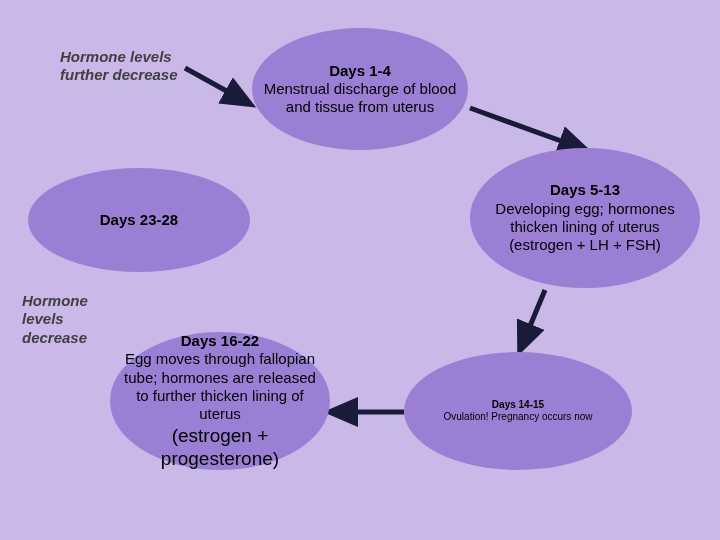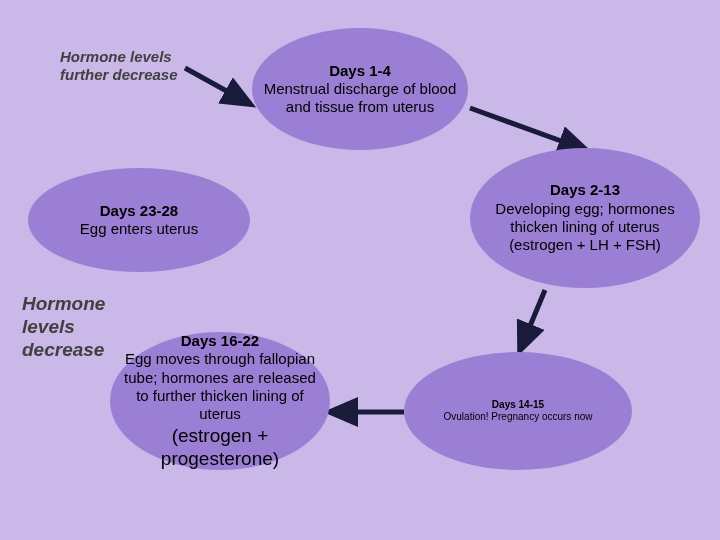--- a/index.html
+++ b/index.html
@@ -78,21 +78,21 @@
     left: 60px; top: 48px;
     width: 130px;
     font-size: 15px;
     font-weight: bold;
     font-style: italic;
     text-align: left;
   }
   #label-hormone-decrease {
     left: 22px; top: 292px;
     width: 110px;
-    font-size: 19px;
+    font-size: 15px;
     font-weight: bold;
     font-style: italic;
     text-align: left;
   }
 
   svg#arrows {
     position: absolute;
     left: 0; top: 0;
     width: 720px; height: 540px;
     pointer-events: none;
@@ -121,21 +121,21 @@
 
   <div class="ellipse" id="node-days1-4">
     <div class="inner">
       <div class="lbl-bold">Days 1-4</div>
       <div>Menstrual discharge of blood and tissue from uterus</div>
     </div>
   </div>
 
   <div class="ellipse" id="node-days5-13">
     <div class="inner">
-      <div class="lbl-bold">Days 2-13</div>
+      <div class="lbl-bold">Days 5-13</div>
       <div>Developing egg; hormones thicken lining of uterus (estrogen + LH + FSH)</div>
     </div>
   </div>
 
   <div class="ellipse" id="node-days14-15">
     <div class="inner">
       <div class="lbl-bold">Days 14-15</div>
       <div>Ovulation! Pregnancy occurs now</div>
     </div>
   </div>
@@ -144,20 +144,19 @@
     <div class="inner">
       <div class="lbl-bold">Days 16-22</div>
       <div>Egg moves through fallopian tube; hormones are released to further thicken lining of uterus</div>
       <div class="small-note">(estrogen + progesterone)</div>
     </div>
   </div>
 
   <div class="ellipse" id="node-days23-28">
     <div class="inner">
       <div class="lbl-bold">Days 23-28</div>
-      <div>Egg enters uterus</div>
     </div>
   </div>
 
   <div class="nodetext" id="label-hormone-further">Hormone levels further decrease</div>
   <div class="nodetext" id="label-hormone-decrease">Hormone levels decrease</div>
 
 </div>
 
 </body></html>

